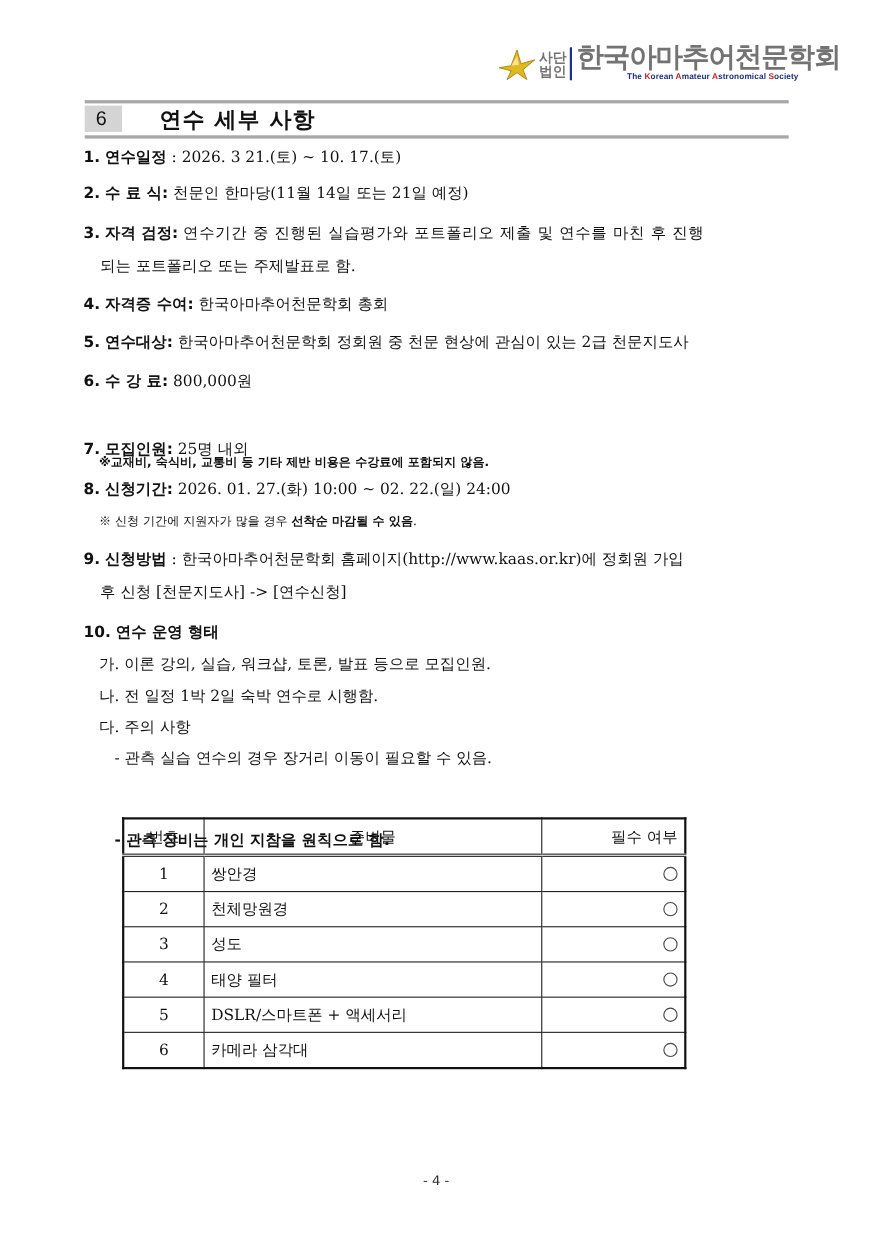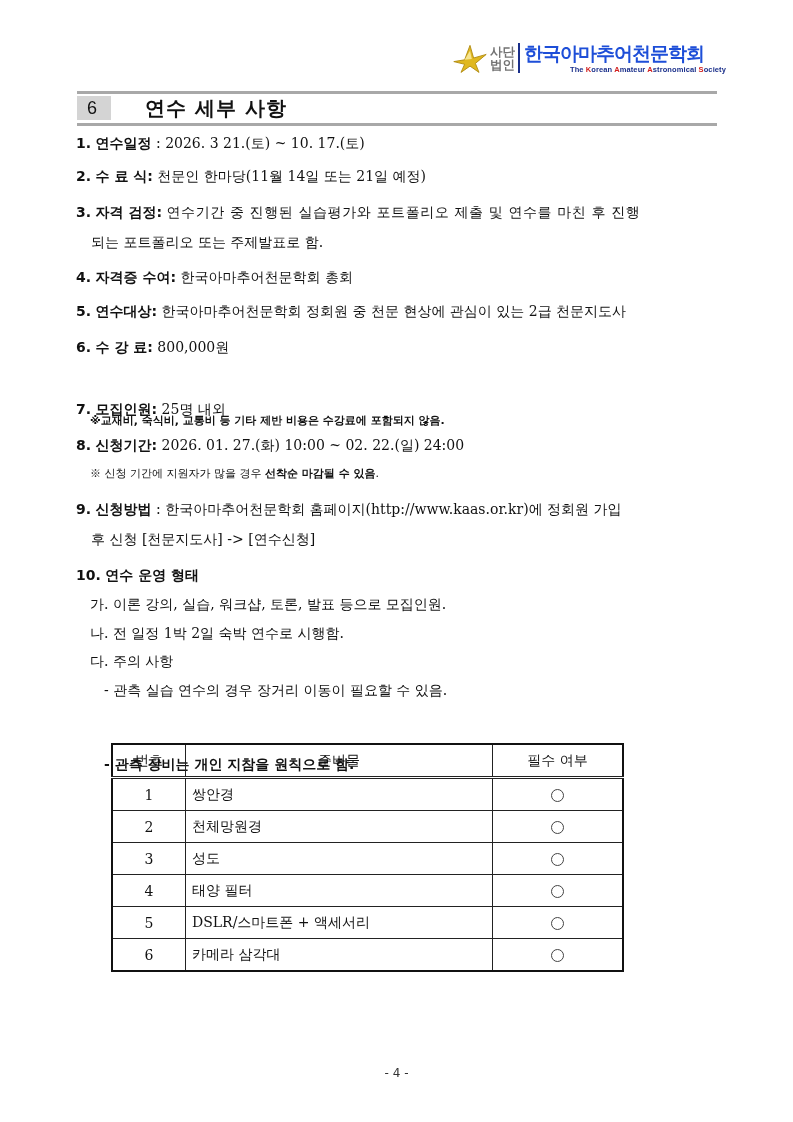--- a/index.html
+++ b/index.html
@@ -2,21 +2,21 @@
 <html><head>
   <meta charset="utf-8">
   <style>
     html, body { margin: 0; padding: 0; background: #ffffff; }
     body { width: 793px; height: 1122px; position: relative; overflow: hidden; font-family: "DejaVu Serif", "Liberation Serif", serif; color: #111; }
     .logo { position: absolute; left: 452px; top: 38px; height: 40px; display: flex; align-items: center; }
     .logo .star { width: 36px; height: 34px; margin-right: 2px; }
     .logo .corp { font-family: "DejaVu Sans", sans-serif; font-weight: bold; font-size: 12.5px; line-height: 13px; color: #737373; text-align: center; margin-right: 3px; }
     .logo .vbar { width: 2px; height: 30px; background: #1a2f8a; margin-right: 4px; }
     .logo .names { display: flex; flex-direction: column; }
-    .logo .kname { font-family: Liberation Sans, sans-serif; font-weight: bold; font-size: 19px; color: #1d4ed8; letter-spacing: -1px; line-height: 22px; }
+    .logo .kname { font-family: Liberation Mono, monospace; font-weight: bold; font-size: 25px; color: #737373; letter-spacing: -1px; line-height: 22px; }
     .logo .ename { font-family: "Liberation Sans", sans-serif; font-weight: bold; font-size: 7.5px; color: #1a2f8a; line-height: 9px; letter-spacing: 0.1px; margin-left: 46px; }
     .logo .ename .r { color: #d2201f; }
 
     .rule { position: absolute; left: 77px; width: 640px; height: 3px; background: #a8a8a8; }
     .rule.top { top: 91px; }
     .rule.bottom { top: 123px; }
     .section-head { position: absolute; left: 77px; top: 96px; height: 24px; display: flex; align-items: center; }
     .section-num { width: 34px; height: 24px; background: #d4d4d4; font-family: "Liberation Sans", sans-serif; font-size: 18px; display: flex; align-items: center; padding-left: 10px; box-sizing: border-box; }
     .section-title { margin-left: 34px; font-family: "DejaVu Sans", sans-serif; font-weight: bold; font-size: 20px; letter-spacing: 1px; }
 
@@ -26,21 +26,21 @@
     .num { font-family: "DejaVu Sans", sans-serif; font-weight: bold; }
     .note { font-size: 11px; }
     .indent1 { left: 14px; }
     .indent2 { left: 28px; }
 
     table.prep { position: absolute; left: 111px; top: 743px; width: 513px; border-collapse: collapse; font-size: 14px; border: 2px solid #111; }
     table.prep td, table.prep th { border: 1px solid #222; height: 31px; padding: 0 6px; font-weight: normal; }
     table.prep thead th { border-bottom: 3px double #222; }
     table.prep .c-no { width: 60px; text-align: center; }
     table.prep .c-item { text-align: left; }
-    table.prep .c-req { width: 117px; text-align: center; }
+    table.prep .c-req { width: 117px; text-align: right; }
     table.prep th.c-item { text-align: center; }
     .circle { display: inline-block; width: 11px; height: 11px; border: 1px solid #444; border-radius: 50%; vertical-align: middle; }
 
     .page-num { position: absolute; top: 1066px; left: 0; width: 793px; text-align: center; font-family: "DejaVu Sans", sans-serif; font-size: 12px; color: #333; }
   </style>
 </head>
 <body>
 
 <div class="logo">
   <svg class="star" viewBox="0 0 40 36">

